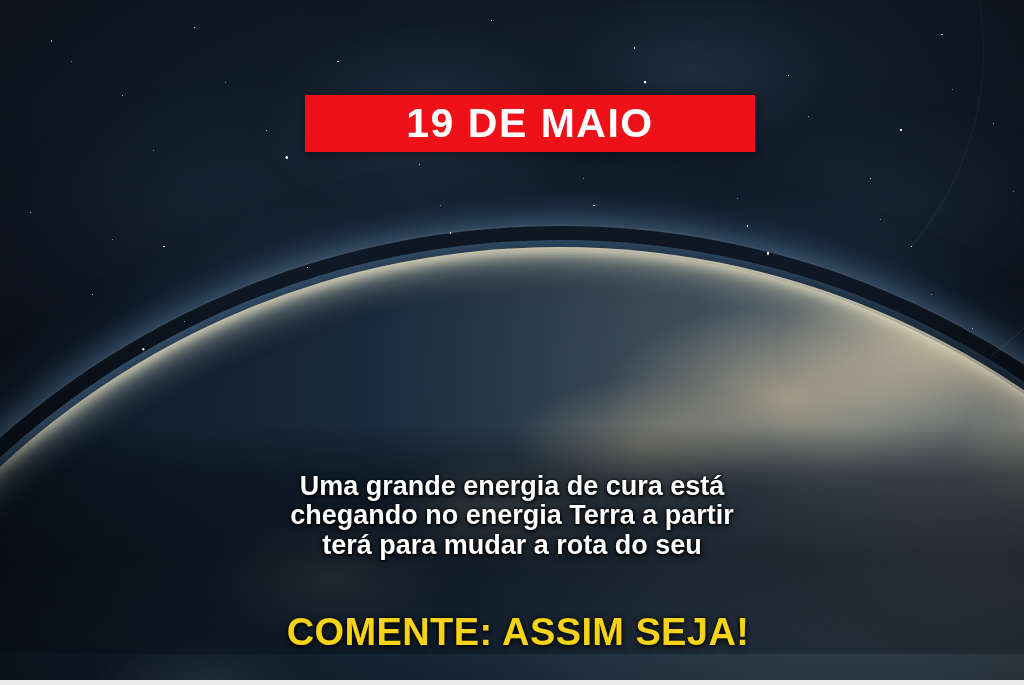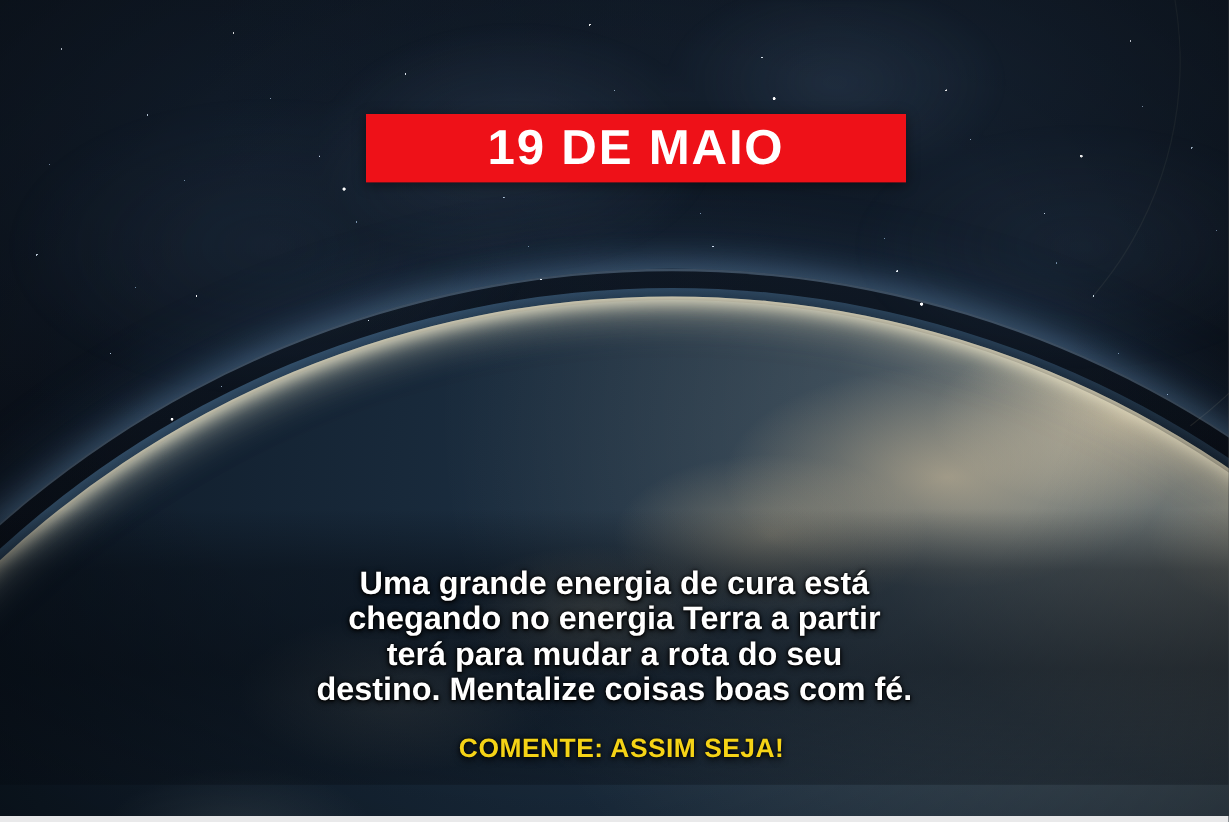--- a/index.html
+++ b/index.html
@@ -225,21 +225,21 @@
     text-shadow:0 2px 6px rgba(0,0,0,.85), 0 0 3px rgba(0,0,0,.9), 0 1px 2px rgba(0,0,0,.9);
     margin-top:28px;
   }
   .body-copy .l{display:block;white-space:nowrap;}
 
   .cta{
     position:absolute;
     left:0;right:0;top:613px;
     text-align:center;
     color:#f5d316;
-    font-size:22px;
+    font-size:38px;
     font-weight:bold;
     letter-spacing:.4px;
     line-height:1;
     white-space:nowrap;
     text-shadow:0 2px 6px rgba(0,0,0,.85), 0 0 3px rgba(0,0,0,.9);
     padding-left:12px;
   }
 
   .bottom-strip{
     position:absolute;left:0;right:0;bottom:0;height:5px;
@@ -275,21 +275,20 @@
 
     <div class="date-banner">
       <span>19 DE MAIO</span>
     </div>
 
 
     <div class="body-copy">
       <span class="l">Uma grande energia de cura está</span>
       <span class="l">chegando no energia Terra a partir</span>
       <span class="l">terá para mudar a rota do seu</span>
-      <span class="l">destino. Mentalize coisas boas com fé.</span>
     </div>
 
     <div class="cta">COMENTE: ASSIM SEJA!</div>
 
   </div>
 
   <div class="bottom-strip"></div>
 </div>
 
 </body></html>

